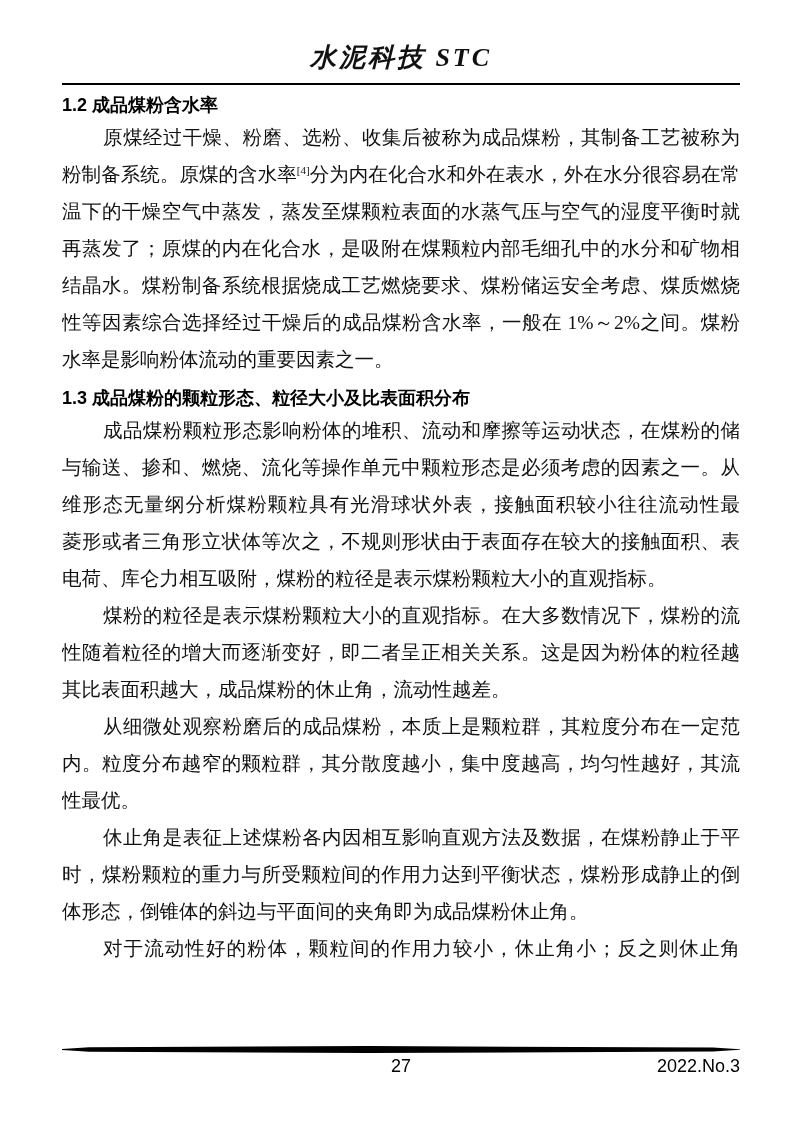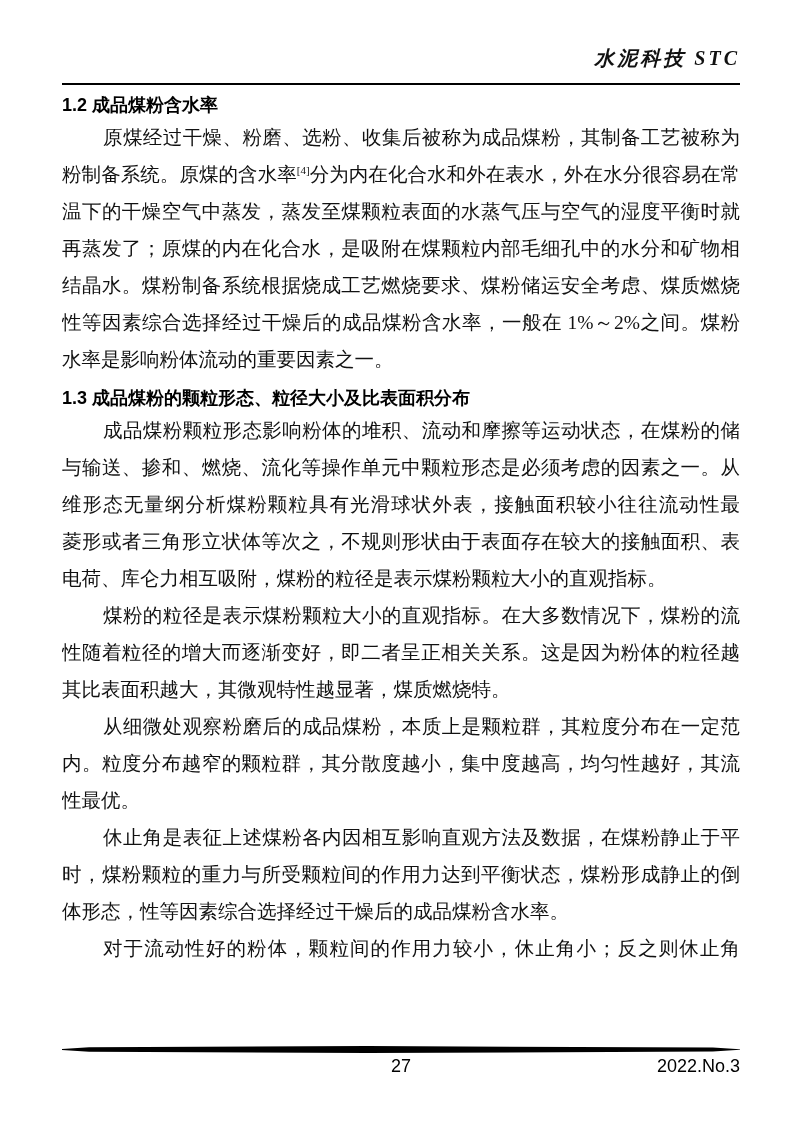--- a/index.html
+++ b/index.html
@@ -17,24 +17,24 @@
     font-family: "Liberation Serif", "DejaVu Serif", serif;
     overflow: hidden;
   }
   .content {
     position: absolute;
     left: 62px;
     top: 42px;
     width: 678px;
   }
   .journal-title {
-    text-align: right;
+    text-align: center;
     font-style: italic;
     font-weight: bold;
-    font-size: 20px;
+    font-size: 26px;
     line-height: 32px;
     letter-spacing: 3px;
   }
   .header-rule {
     margin-top: 9px;
     height: 0;
     border-top: 2px solid #000000;
   }
   .section-heading {
     margin: 6px 0 0 0;
@@ -125,32 +125,32 @@
     <div class="para">
       <div class="line indent">成品煤粉颗粒形态影响粉体的堆积、流动和摩擦等运动状态，在煤粉的储存</div>
       <div class="line">与输送、掺和、燃烧、流化等操作单元中颗粒形态是必须考虑的因素之一。从三</div>
       <div class="line">维形态无量纲分析煤粉颗粒具有光滑球状外表，接触面积较小往往流动性最好；</div>
       <div class="line">菱形或者三角形立状体等次之，不规则形状由于表面存在较大的接触面积、表面</div>
       <div class="line last">电荷、库仑力相互吸附，煤粉的粒径是表示煤粉颗粒大小的直观指标。</div>
     </div>
     <div class="para">
       <div class="line indent">煤粉的粒径是表示煤粉颗粒大小的直观指标。在大多数情况下，煤粉的流动</div>
       <div class="line">性随着粒径的增大而逐渐变好，即二者呈正相关关系。这是因为粉体的粒径越小，</div>
-      <div class="line last">其比表面积越大，其微观特性越显著，煤质燃烧特。</div>
+      <div class="line last">其比表面积越大，成品煤粉的休止角，流动性越差。</div>
     </div>
     <div class="para">
       <div class="line indent">从细微处观察粉磨后的成品煤粉，本质上是颗粒群，其粒度分布在一定范围</div>
       <div class="line">内。粒度分布越窄的颗粒群，其分散度越小，集中度越高，均匀性越好，其流动</div>
       <div class="line last">性最优。</div>
     </div>
 
     <div class="para">
       <div class="line indent">休止角是表征上述煤粉各内因相互影响直观方法及数据，在煤粉静止于平面</div>
       <div class="line">时，煤粉颗粒的重力与所受颗粒间的作用力达到平衡状态，煤粉形成静止的倒锥</div>
-      <div class="line last">体形态，性等因素综合选择经过干燥后的成品煤粉含水率。</div>
+      <div class="line last">体形态，倒锥体的斜边与平面间的夹角即为成品煤粉休止角。</div>
     </div>
     <div class="para">
       <div class="line indent">对于流动性好的粉体，颗粒间的作用力较小，休止角小；反之则休止角大，</div>
     </div>
 
   </div>
 
   <div class="footer">
     <div class="footer-rule"></div>
     <div class="footer-row">

